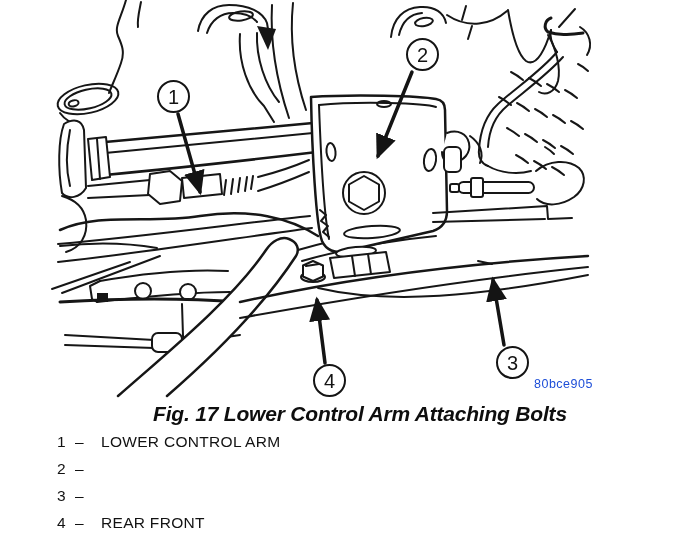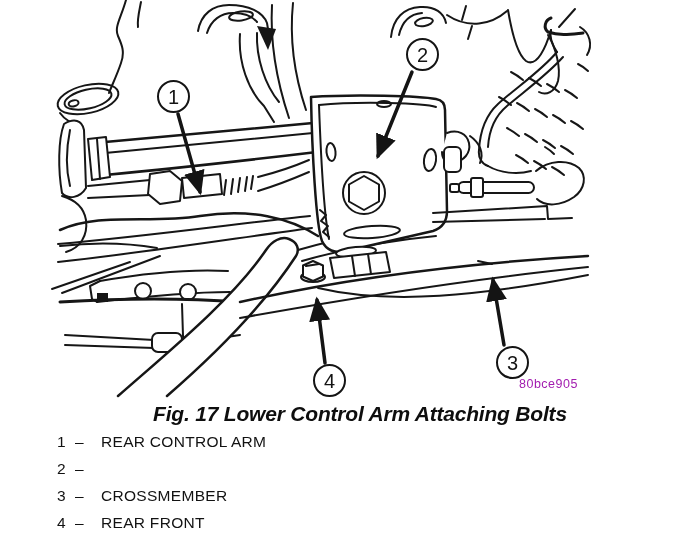--- a/index.html
+++ b/index.html
@@ -4,22 +4,22 @@
 <style>
   html,body{margin:0;padding:0;background:#fff;}
   .page{position:relative;width:690px;height:534px;background:#ffffff;overflow:hidden;
         font-family:"Liberation Sans",sans-serif;color:#111;}
   .drawing{position:absolute;left:0;top:0;width:690px;height:398px;}
   .drawing svg{position:absolute;left:0;top:0;}
   .callout{position:absolute;width:33px;height:33px;box-sizing:border-box;
            border:2.5px solid #141414;border-radius:50%;background:#fff;
            display:flex;align-items:center;justify-content:center;
            font-size:20px;line-height:1;color:#141414;}
-  .drawing-code{position:absolute;left:519px;top:377px;font-size:12.5px;
-                color:#a21caf;letter-spacing:.5px;}
+  .drawing-code{position:absolute;left:534px;top:377px;font-size:12.5px;
+                color:#1d4ed8;letter-spacing:.5px;}
   .caption{position:absolute;left:0;top:402px;width:690px;text-align:center;
            font-weight:bold;font-style:italic;font-size:21px;letter-spacing:-.2px;
            color:#0e0e0e;padding-left:15px;}
   .legend{position:absolute;left:57px;top:433px;}
   .legend-row{display:flex;align-items:baseline;height:27px;font-size:15.5px;
               letter-spacing:.3px;color:#121212;}
   .legend-num{width:18px;}
   .legend-sep{width:26px;}
   .legend-label{white-space:nowrap;}
 </style>
@@ -202,30 +202,29 @@
 
     <div class="drawing-code">80bce905</div>
   </div>
 
   <div class="caption">Fig. 17 Lower Control Arm Attaching Bolts</div>
 
   <div class="legend">
     <div class="legend-row">
       <span class="legend-num">1</span>
       <span class="legend-sep">–</span>
-      <span class="legend-label">REAR CONTROL ARM</span>
+      <span class="legend-label">LOWER CONTROL ARM</span>
     </div>
     <div class="legend-row">
       <span class="legend-num">2</span>
       <span class="legend-sep">–</span>
     </div>
     <div class="legend-row">
       <span class="legend-num">3</span>
       <span class="legend-sep">–</span>
-      <span class="legend-label">CROSSMEMBER</span>
     </div>
     <div class="legend-row">
       <span class="legend-num">4</span>
       <span class="legend-sep">–</span>
       <span class="legend-label">REAR FRONT</span>
     </div>
   </div>
 
 </div>
 

